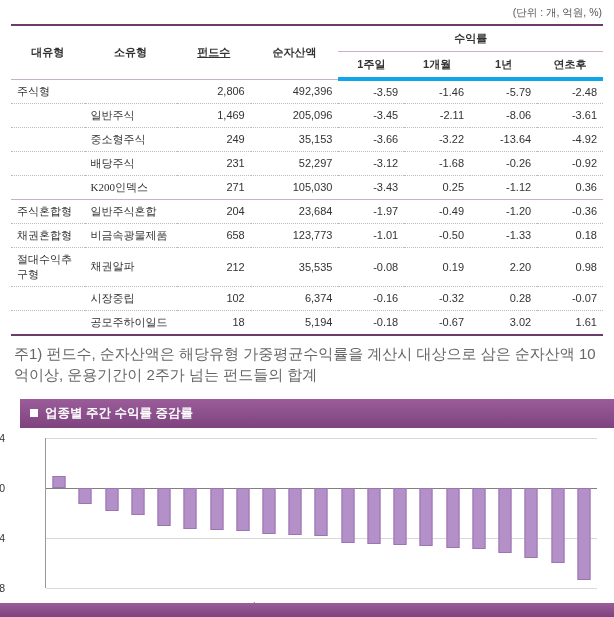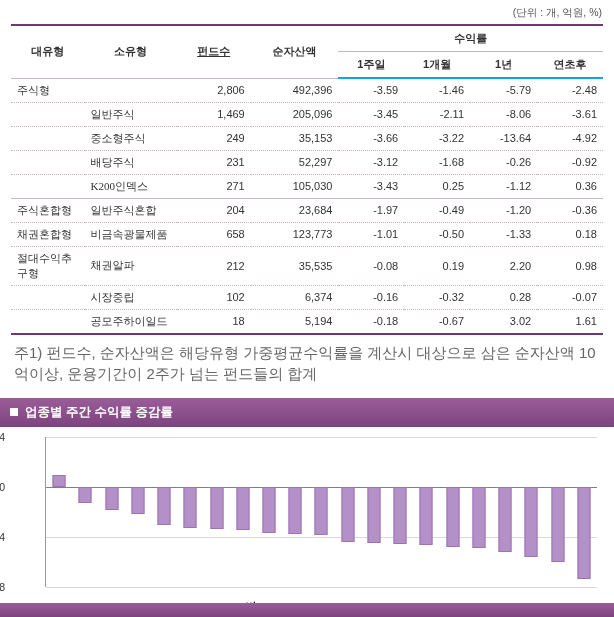--- a/index.html
+++ b/index.html
@@ -60,21 +60,21 @@
   }
   table.fund td {
     padding: 4px 6px;
     color: #333;
   }
   .thead-top th {
     border-top: 2px solid #6c3a6c;
     border-bottom: 1px solid #c9b3c9;
   }
   .thead-bot th {
-    border-bottom: 2px solid #0ea5e9;
+    border-bottom: 4px solid #0ea5e9;
   }
   .grp-hdr {
     border-bottom: 1px solid #c9b3c9;
   }
   .rowline td {
     border-bottom: 1px dotted #c9b3c9;
   }
   .rowline-solid td {
     border-bottom: 1px solid #c9b3c9;
   }
@@ -306,21 +306,21 @@
         <td class="c-right neg">-0.18</td>
         <td class="c-right neg">-0.67</td>
         <td class="c-right pos">3.02</td>
         <td class="c-right pos">1.61</td>
       </tr>
     </tbody>
   </table>
 
   <div class="note">주1) 펀드수, 순자산액은 해당유형 가중평균수익률을 계산시 대상으로 삼은 순자산액 10억이상, 운용기간이 2주가 넘는 펀드들의 합계</div>
 
-  <div class="section-header" style="margin-top:14px;">
+  <div class="section-header" style="margin-top:14px;margin-left:20px;">
     <span class="sq"></span>
     <span>업종별 주간 수익률 증감률</span>
   </div>
 
 
   <div class="chart-wrap">
     <div class="chart-plot" id="plot">
         <div class="gridline" style="top: 0px;"></div>
         <div class="zeroline" style="top: 50px;"></div>
         <div class="gridline" style="top: 100px;"></div>

